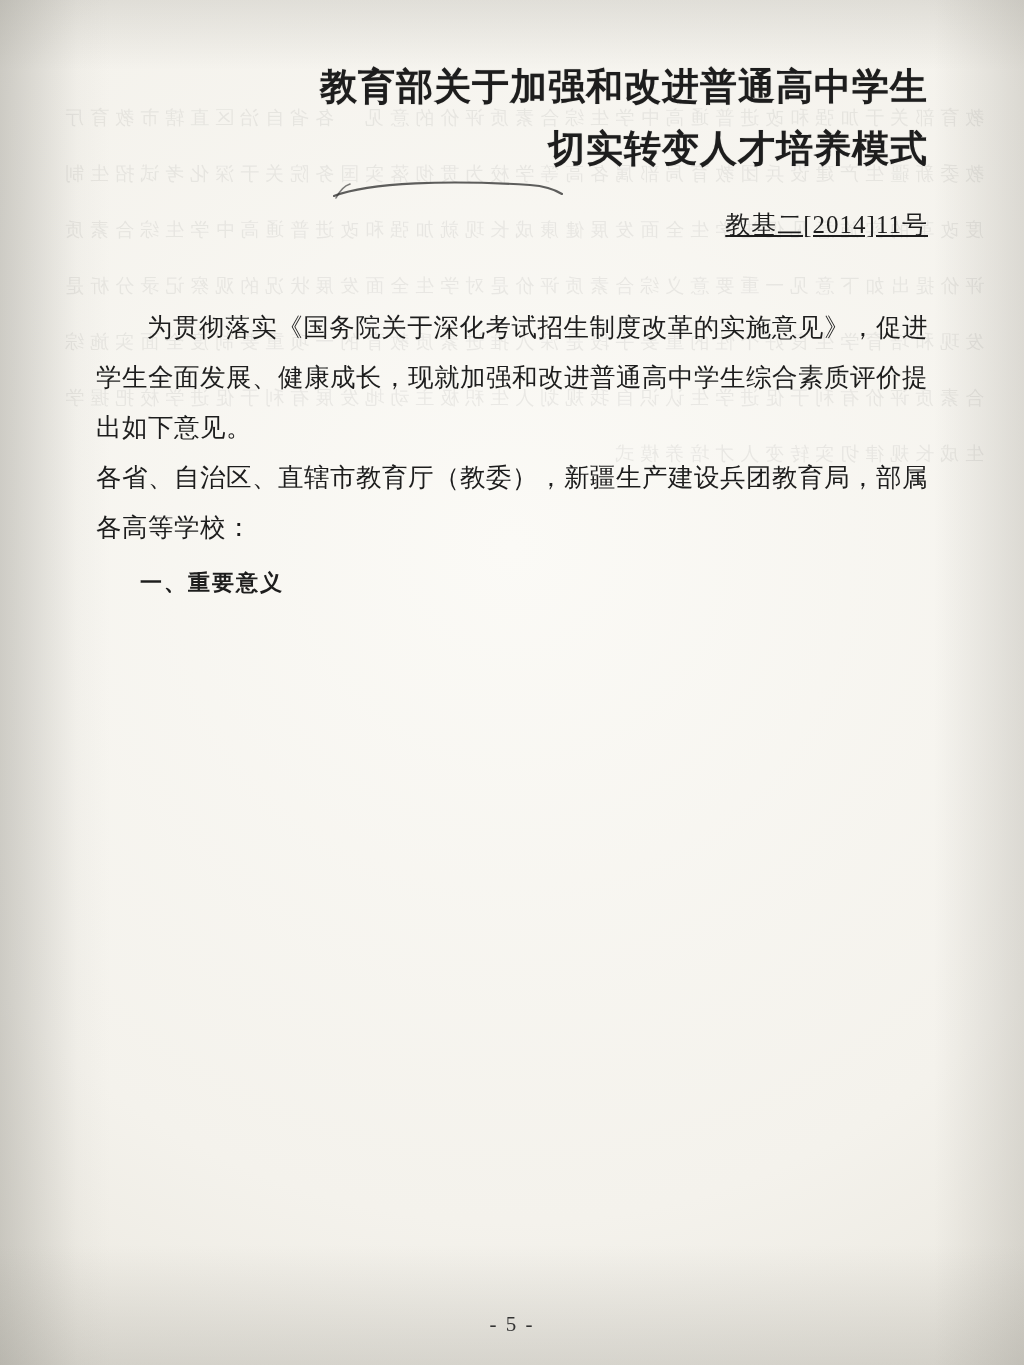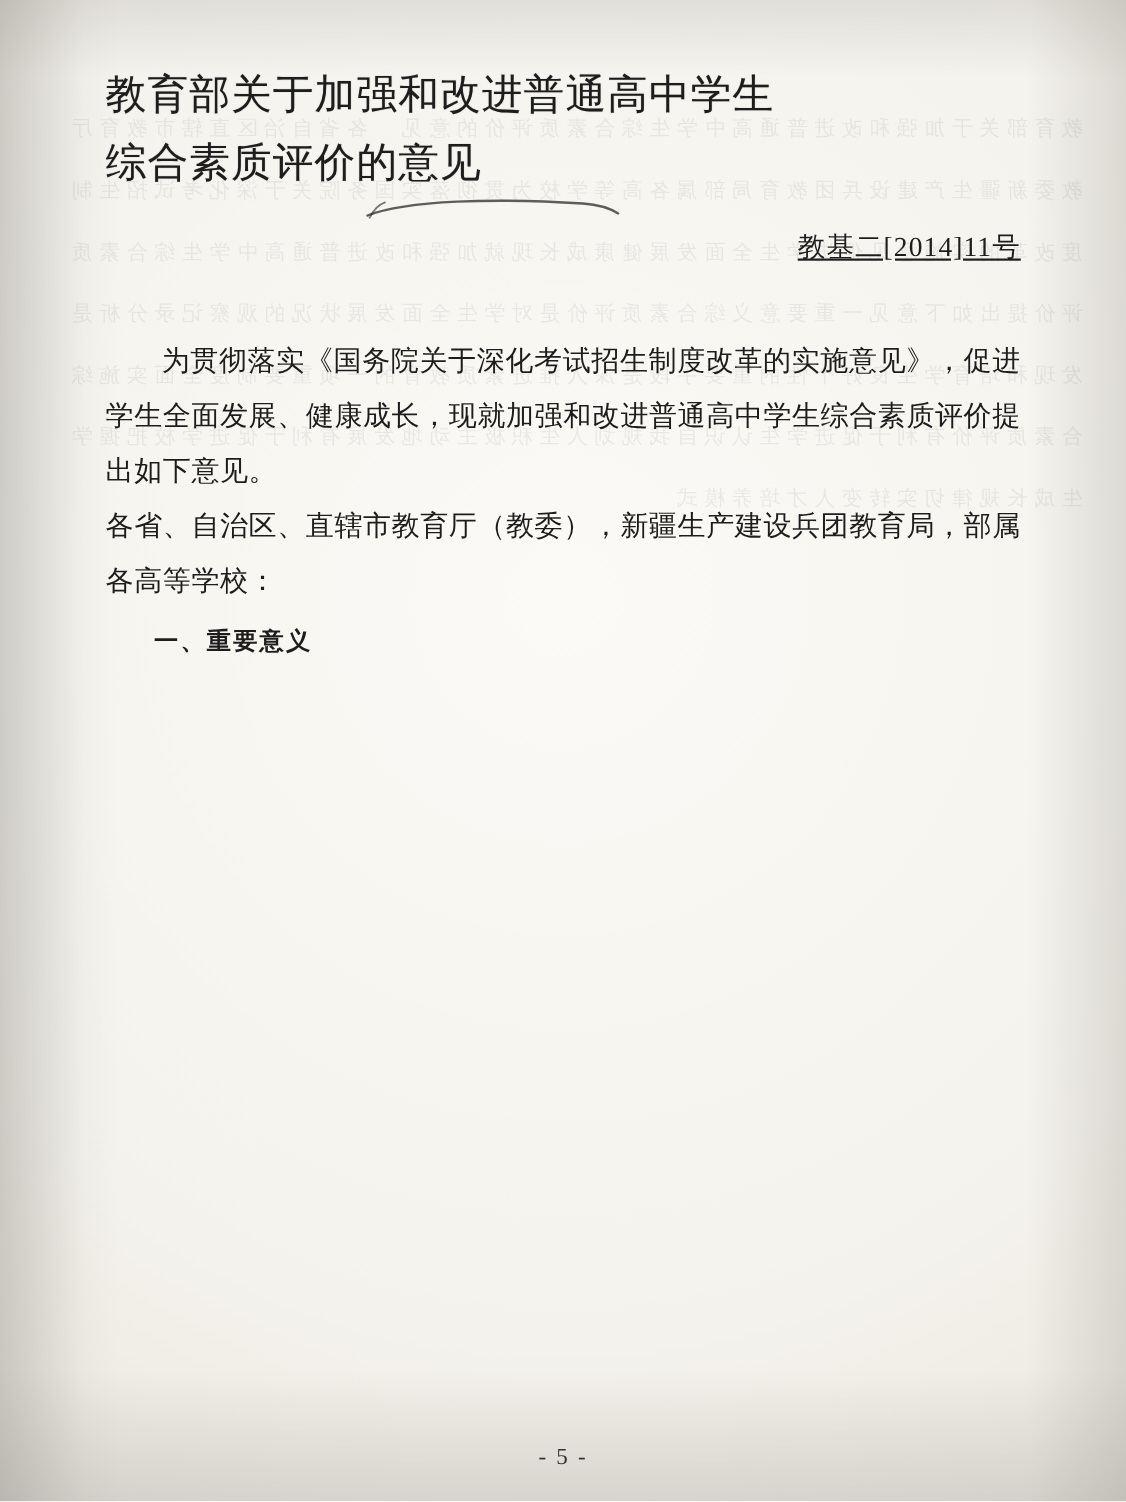--- a/index.html
+++ b/index.html
@@ -71,22 +71,22 @@
   }
 
   .content {
     position: relative;
     z-index: 3;
     padding: 0 96px;
     color: #1d1d1d;
   }
 
   .title {
-    text-align: left;
-    font-weight: normal;
+    text-align: right;
+    font-weight: bold;
     font-size: 37px;
     line-height: 62px;
     letter-spacing: 1px;
     margin-top: 56px;
     font-family: "Liberation Serif", "DejaVu Serif", serif;
     text-shadow: 0 0 1px rgba(0,0,0,0.35);
   }
   .title .line2 { display: block; }
 
   .docnum {
@@ -151,21 +151,21 @@
   <div class="shade-left"></div>
   <div class="shade-right"></div>
   <div class="shade-bottom"></div>
 
   <div class="bleed">教育部关于加强和改进普通高中学生综合素质评价的意见　各省自治区直辖市教育厅教委新疆生产建设兵团教育局部属各高等学校为贯彻落实国务院关于深化考试招生制度改革的实施意见促进学生全面发展健康成长现就加强和改进普通高中学生综合素质评价提出如下意见一重要意义综合素质评价是对学生全面发展状况的观察记录分析是发现和培育学生良好个性的重要手段是深入推进素质教育的一项重要制度全面实施综合素质评价有利于促进学生认识自我规划人生积极主动地发展有利于促进学校把握学生成长规律切实转变人才培养模式</div>
 
   <div class="content">
 
     <div class="title">
       <span>教育部关于加强和改进普通高中学生</span>
-      <span class="line2">综合素质评价的意见</span>
+      <span class="line2">切实转变人才培养模式</span>
     </div>
 
     <div class="docnum">教基二[2014]11号</div>
 
     <div class="body-block">
 
       <p class="para">为贯彻落实《国务院关于深化考试招生制度改革的实施意见》，促进学生全面发展、健康成长，现就加强和改进普通高中学生综合素质评价提出如下意见。</p>
 
       <p class="para noindent">各省、自治区、直辖市教育厅（教委），新疆生产建设兵团教育局，部属各高等学校：</p>
 

